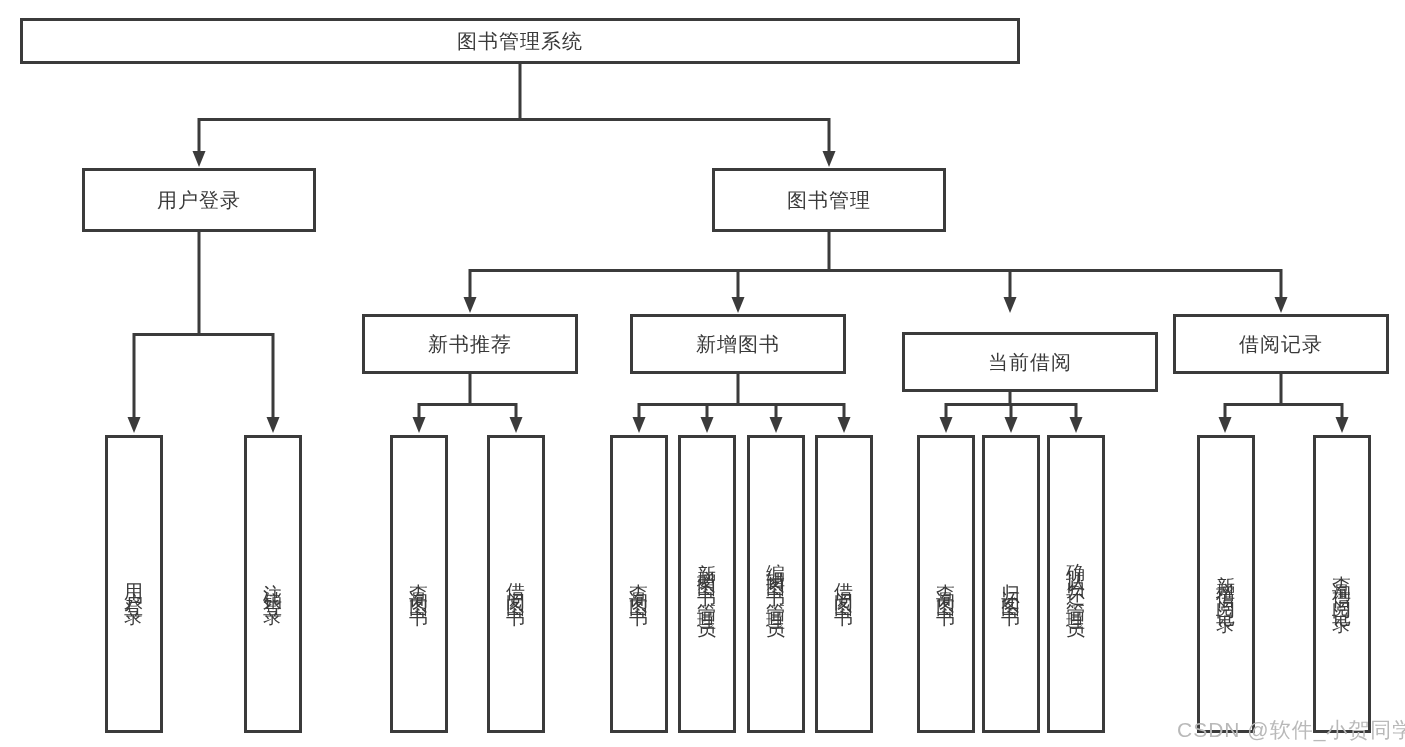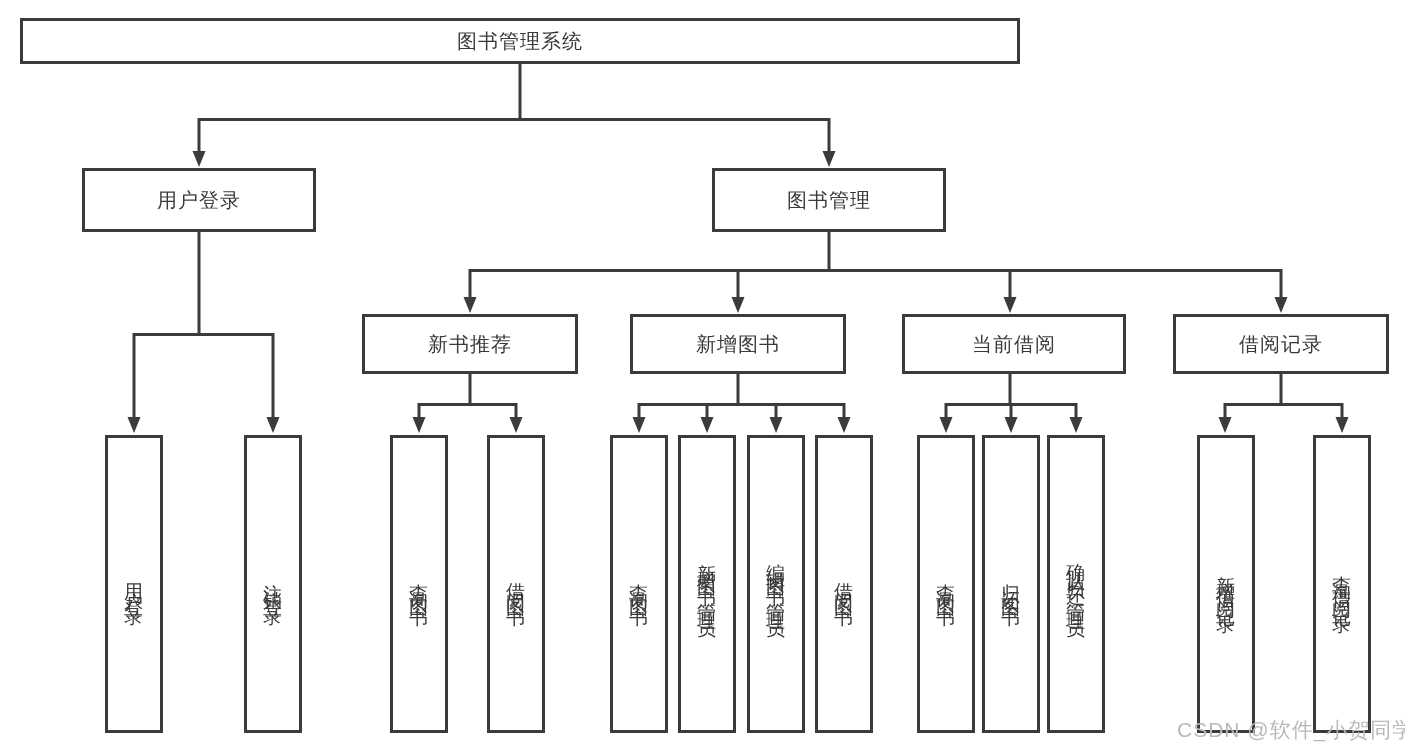--- a/index.html
+++ b/index.html
@@ -108,21 +108,21 @@
   <div class="node" style="left:362px;top:314px;width:216px;height:60px;">
     <span class="nlabel">新书推荐</span>
   </div>
 
   <div class="node" style="left:712px;top:168px;width:234px;height:64px;">
     <span class="nlabel">图书管理</span>
   </div>
   <div class="node" style="left:630px;top:314px;width:216px;height:60px;">
     <span class="nlabel">新增图书</span>
   </div>
-  <div class="node" style="left:902px;top:314px;width:224px;height:60px;">
+  <div class="node" style="left:902px;top:332px;width:256px;height:60px;">
     <span class="nlabel">当前借阅</span>
   </div>
   <div class="node" style="left:1173px;top:314px;width:216px;height:60px;">
     <span class="nlabel">借阅记录</span>
   </div>
 
   <div class="leaf" style="left:105px;">
     <span class="vlabel">用户登录</span>
   </div>
   <div class="leaf" style="left:244px;">

